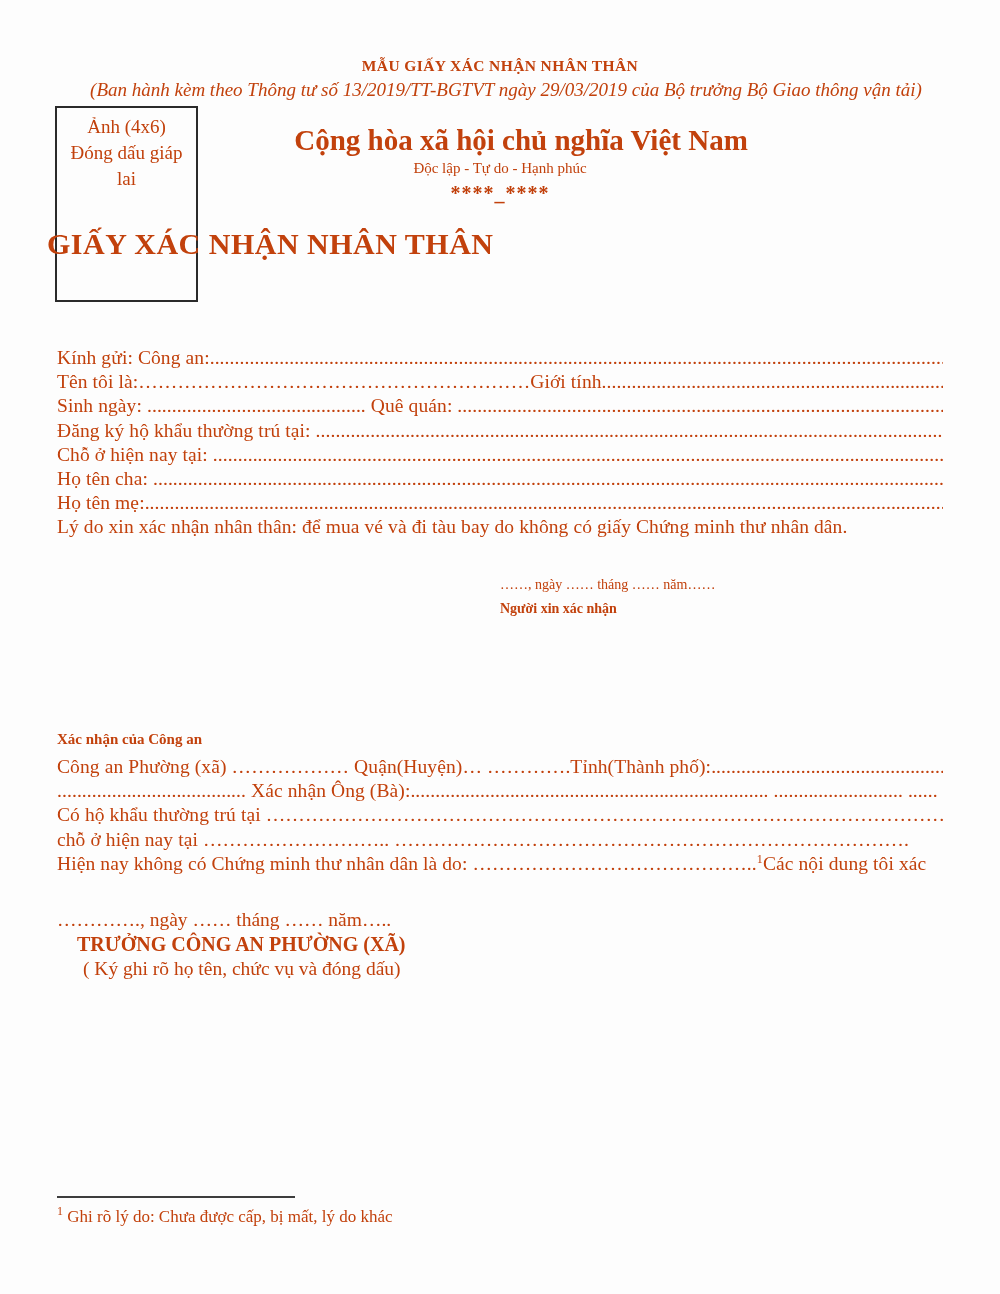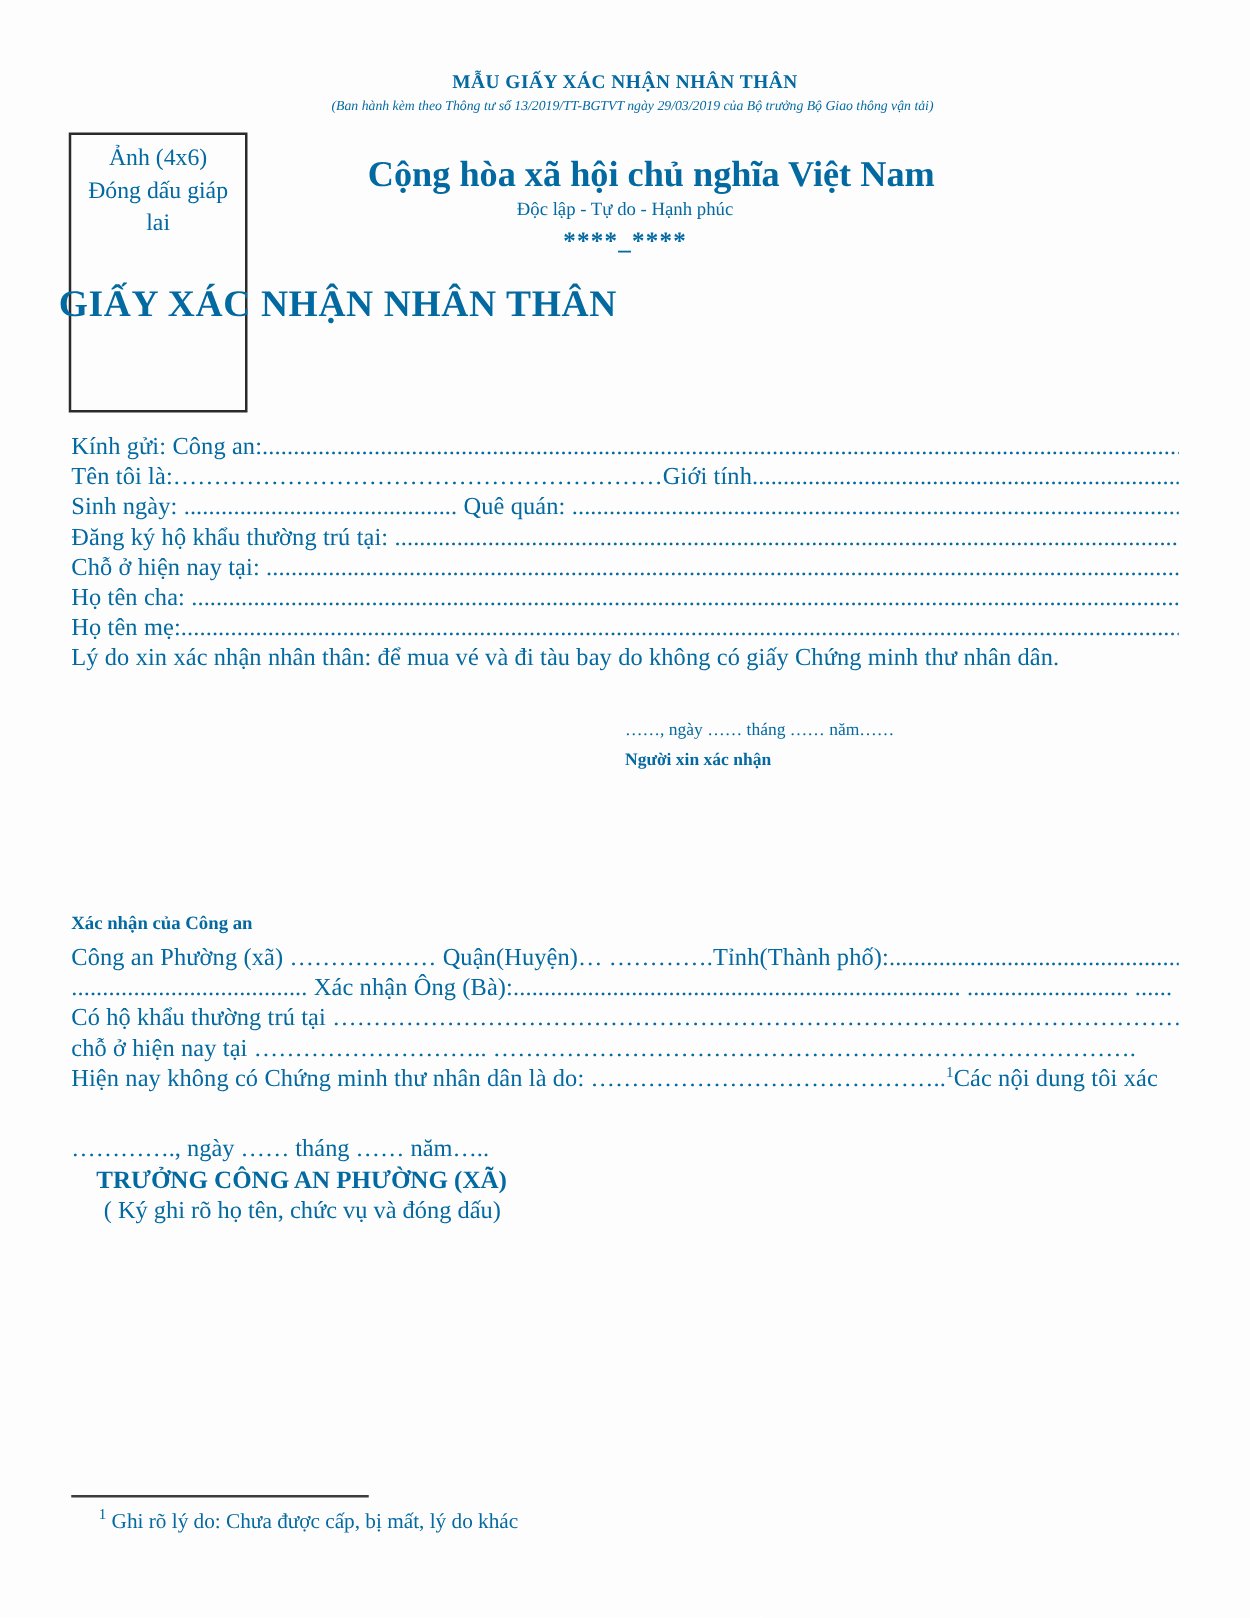--- a/index.html
+++ b/index.html
@@ -3,36 +3,36 @@
 <meta charset="utf-8">
 <style>
   * { margin: 0; padding: 0; box-sizing: border-box; }
   html, body { background: #ffffff; }
   .page {
     position: relative;
     width: 1000px;
     height: 1294px;
     margin: 0 auto;
     background: #fdfdfd;
-    color: #0369a1;
+    color: #c2410c;
     font-family: "Liberation Serif", serif;
     overflow: hidden;
   }
   .center { text-align: center; }
   .form-label {
     position: absolute; top: 57px; left: 0; right: 0;
     font-size: 15.5px; font-weight: bold; letter-spacing: 0.4px;
   }
   .issuance-note {
     position: absolute; top: 79px; left: 12px; right: 0;
-    font-size: 11px; font-style: italic;
+    font-size: 19px; font-style: italic;
   }
   .photo-box {
     position: absolute; top: 106px; left: 55px;
-    width: 143px; height: 224px;
+    width: 143px; height: 196px;
     border: 2px solid #2a2a2a;
     padding: 6px 8px 0 8px;
     text-align: center;
     font-size: 19px; line-height: 26px;
   }
   .national-header { position: absolute; top: 126px; left: 0; right: 0; text-align: center; }
   .country-title { font-size: 29px; font-weight: bold; line-height: 28px; margin-left: 42px; }
   .national-motto { font-size: 15px; line-height: 28px; }
   .motto-separator { font-size: 20px; font-weight: bold; line-height: 22px; letter-spacing: 1px; }
   .doc-title {
@@ -52,21 +52,21 @@
   }
   .sign-label { font-weight: bold; }
   .police-block { position: absolute; top: 726px; left: 57px; width: 886px; }
   .police-heading { font-size: 15px; font-weight: bold; line-height: 27px; margin-bottom: 2px; }
   sup { font-size: 12px; vertical-align: super; line-height: 0; }
   .police-sign { position: absolute; top: 908px; left: 57px; font-size: 19.5px; line-height: 24.3px; }
   .signer-title { font-weight: bold; font-size: 20px; padding-left: 20px; }
   .signer-note { padding-left: 26px; }
   .footnote-block { position: absolute; top: 1196px; left: 57px; width: 886px; }
   .footnote-rule { width: 238px; border-top: 2px solid #3d3d3d; margin-bottom: 8px; }
-  .footnote-text { font-size: 17px; line-height: 21px; margin-left: 22px; }
+  .footnote-text { font-size: 17px; line-height: 21px; }
 </style>
 </head>
 <body>
 
 <div class="page">
 
   <div class="form-label center">MẪU GIẤY XÁC NHẬN NHÂN THÂN</div>
   <div class="issuance-note center">(Ban hành kèm theo Thông tư số 13/2019/TT-BGTVT ngày 29/03/2019 của Bộ trưởng Bộ Giao thông vận tải)</div>
 
   <div class="photo-box">

